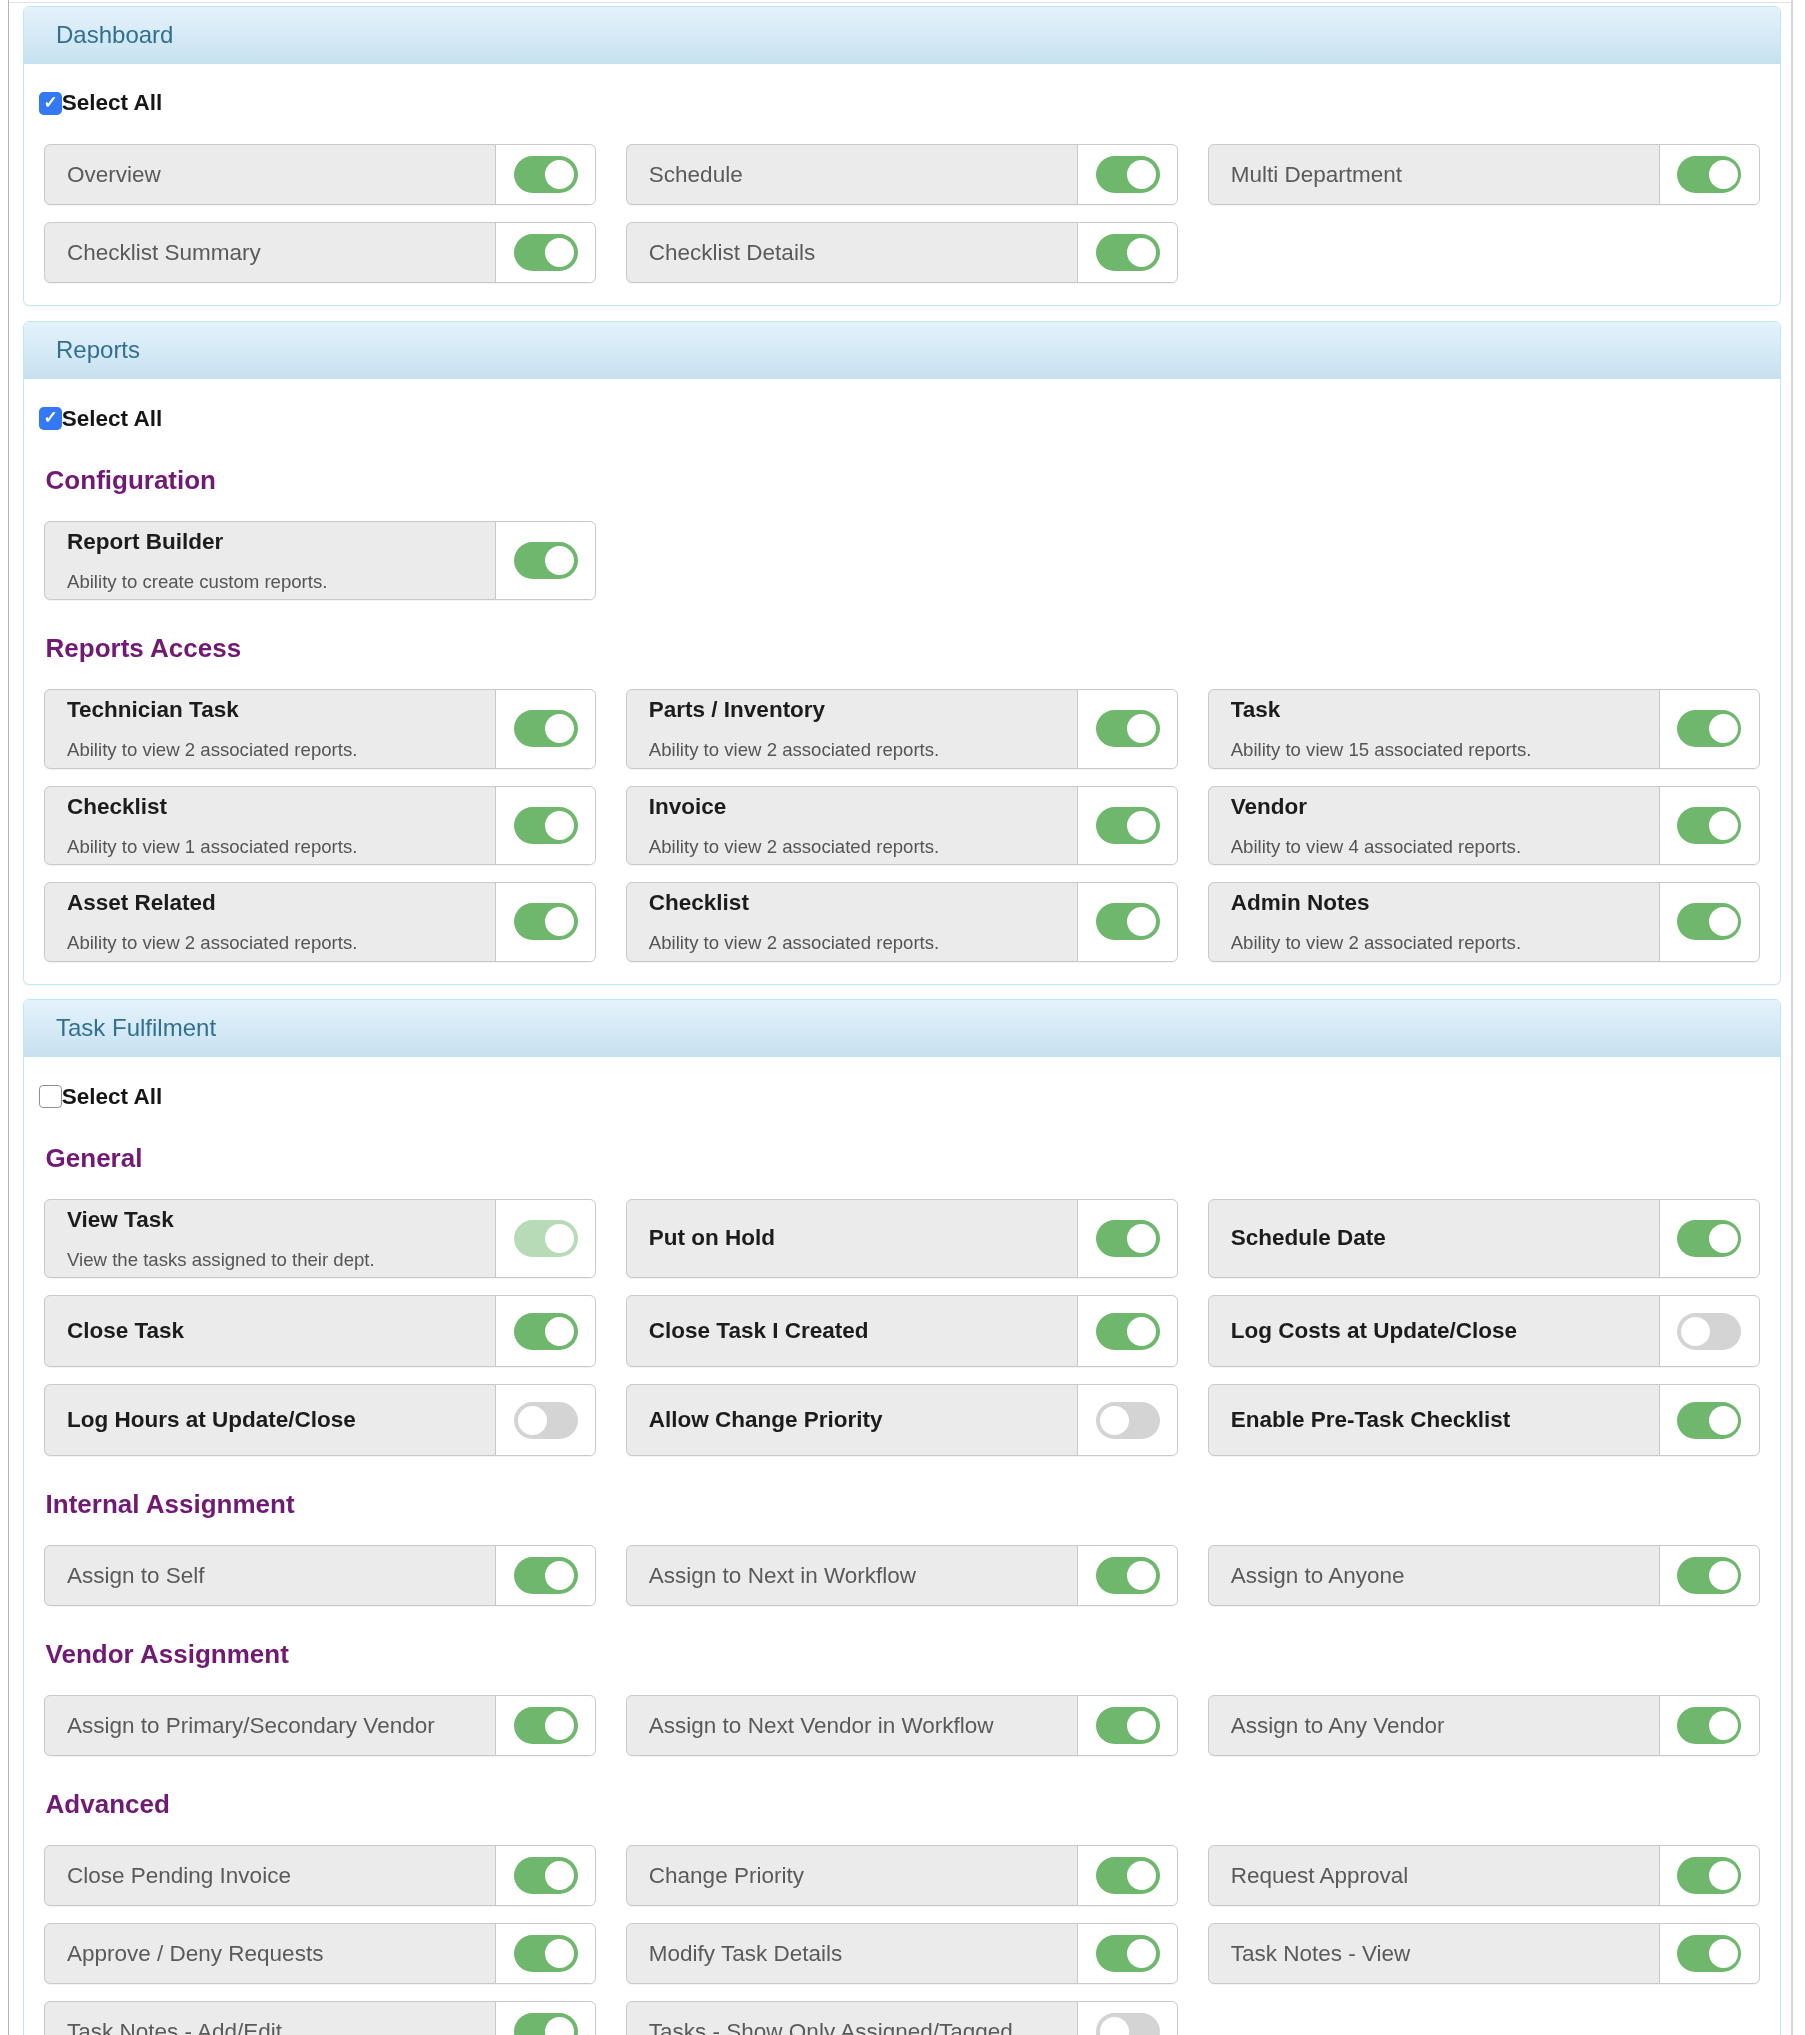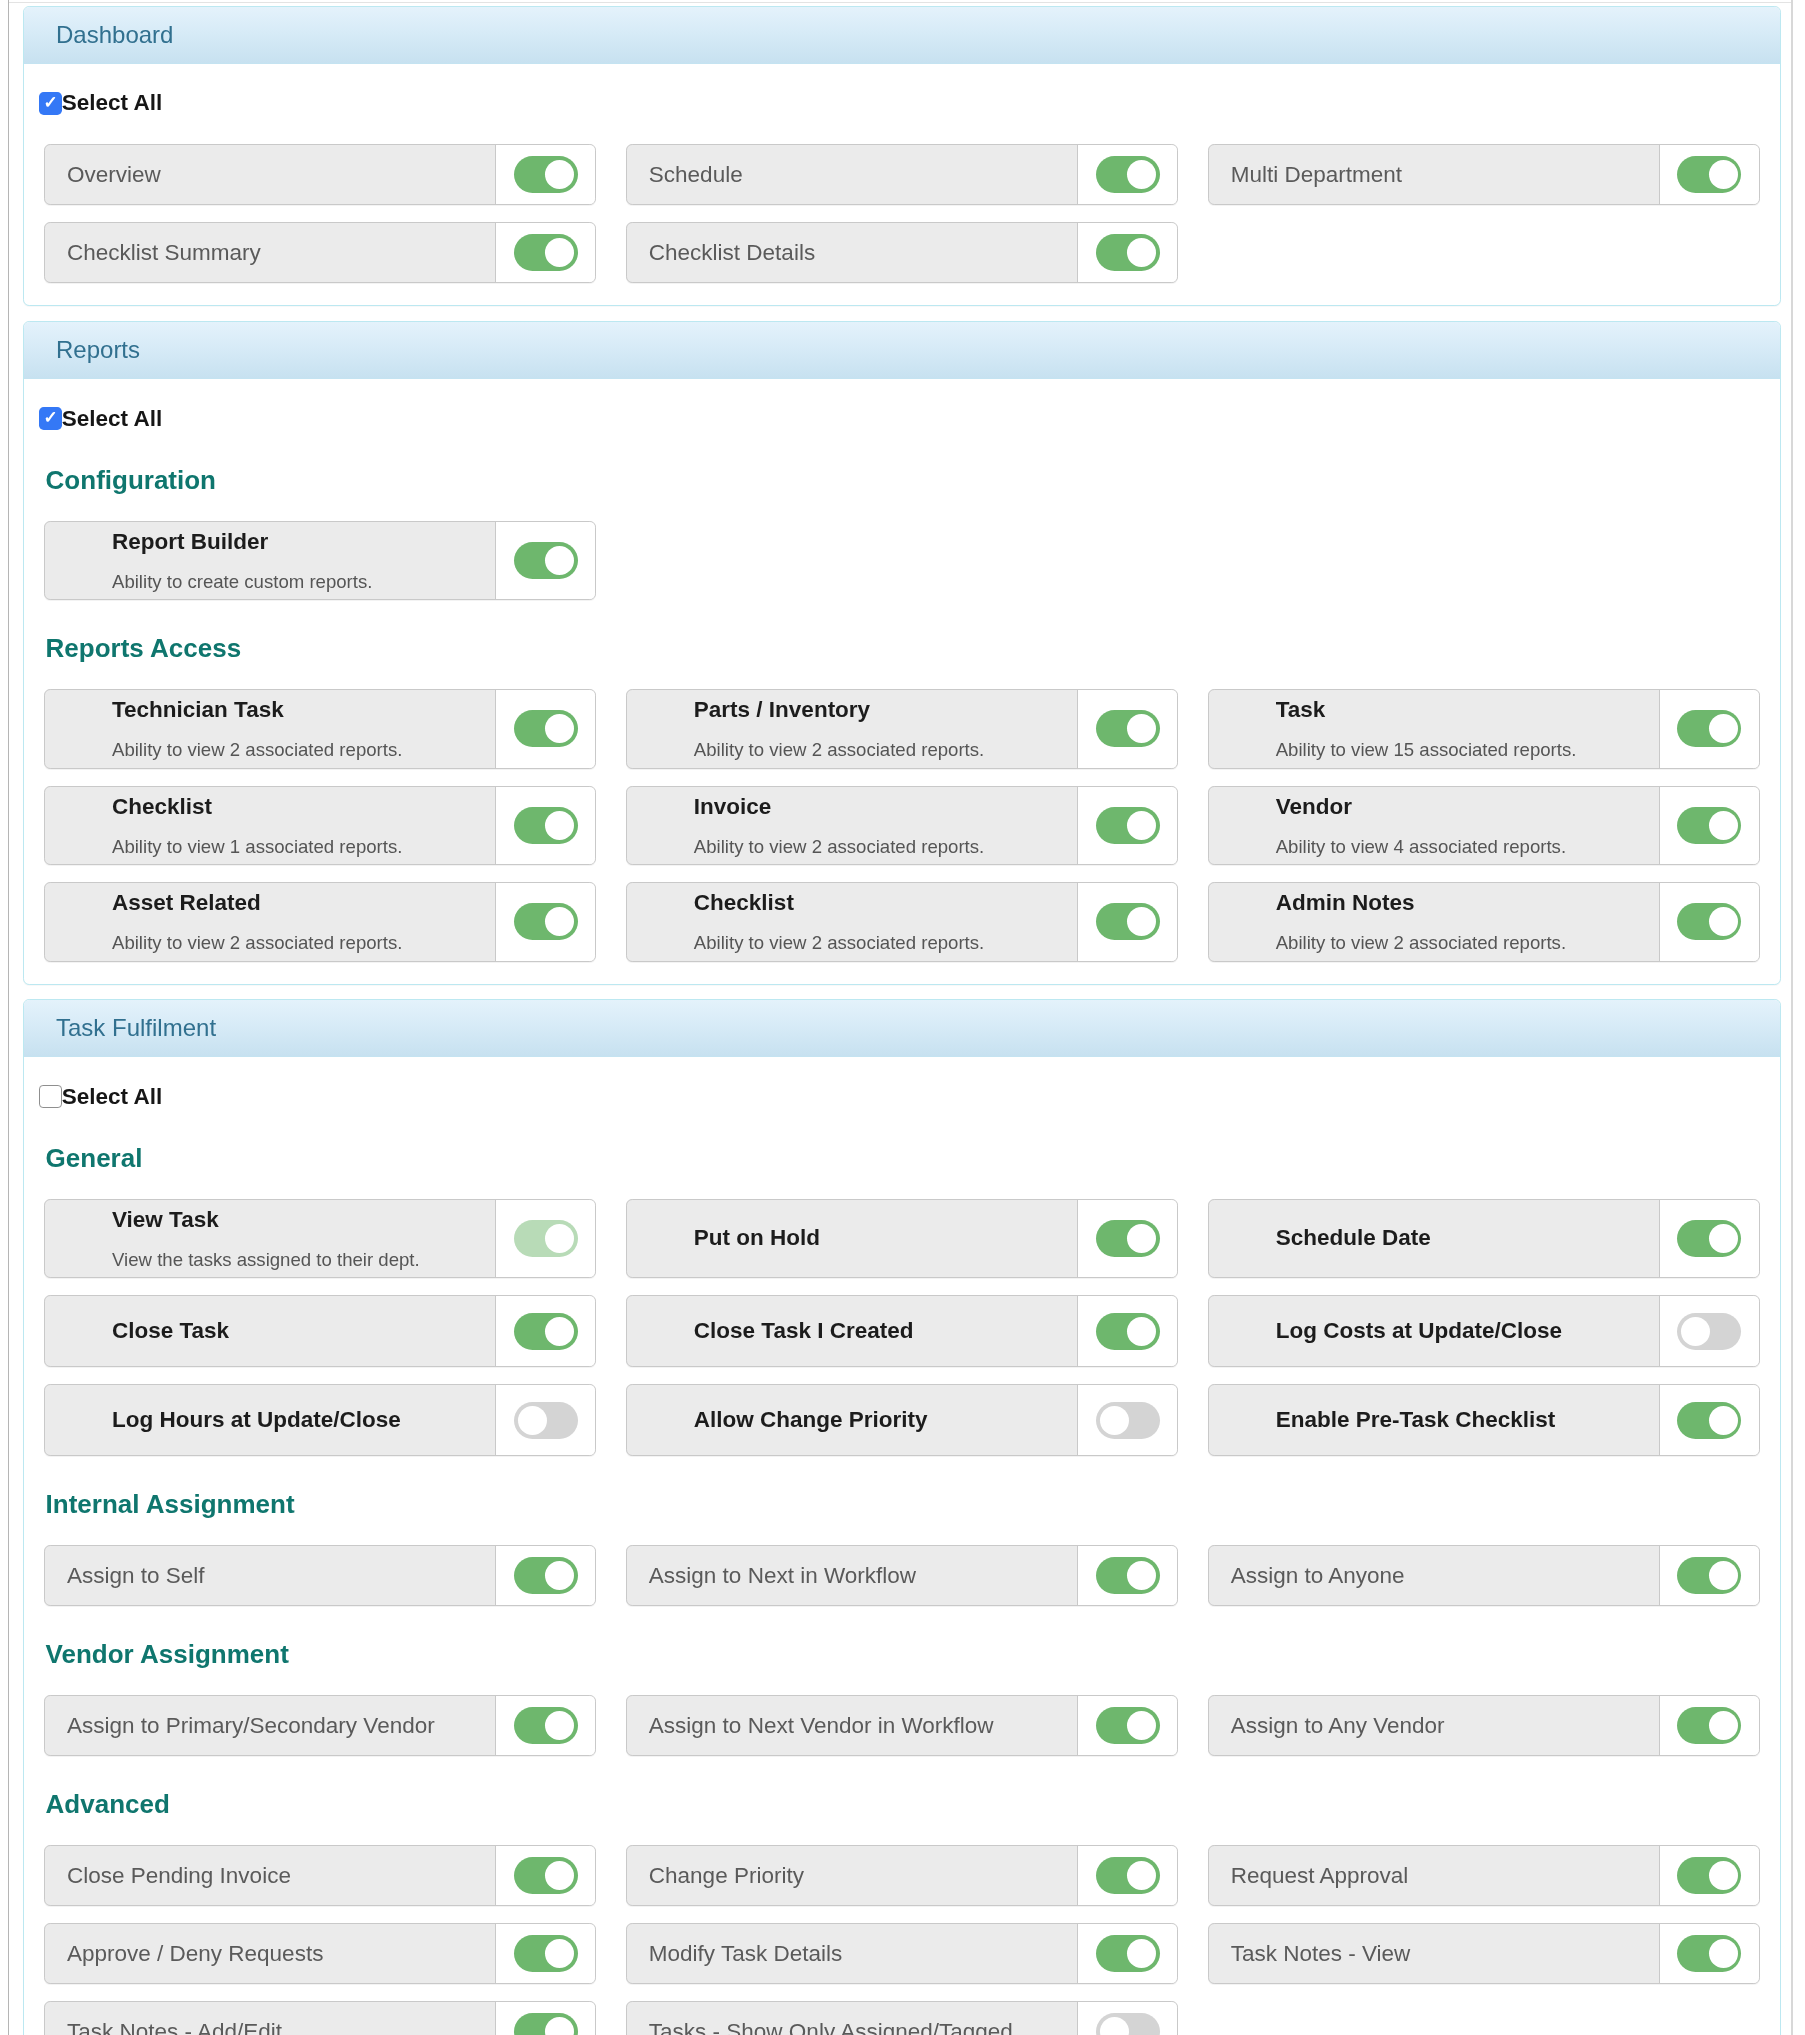--- a/index.html
+++ b/index.html
@@ -33,30 +33,30 @@
   .select-all { display:flex; align-items:center; margin:9.3px 0 3.1px -4.7px; cursor:pointer; }
   .checkbox {
     width:22.5px; height:22.5px; box-sizing:border-box; border-radius:4.7px;
     display:flex; align-items:center; justify-content:center; flex:0 0 auto;
   }
   .checkbox.checked { background:var(--checkbox-blue); }
   .checkbox.unchecked { background:#fff; border:1.6px solid #8f8f8f; border-radius:3.9px; }
   .check-icon { color:#fff; font-size:17px; font-weight:bold; line-height:1; transform:translateY(-0.8px); }
   .select-all-label { font-size:22.5px; font-weight:bold; color:#161616; }
 
-  .group-heading { font-size:26px; font-weight:bold; color:#0f766e; margin:33px 0 25px 1.6px; }
+  .group-heading { font-size:26px; font-weight:bold; color:#701a75; margin:33px 0 25px 1.6px; }
   .grid { display:grid; grid-template-columns:repeat(3,1fr); column-gap:29.5px; row-gap:17px; }
   .grid.first { margin-top:28px; }
 
   .card {
     display:flex; align-items:stretch; min-height:61px; box-sizing:border-box;
     background:#ebebeb; border:0.8px solid #c9c9c9; border-radius:6.2px; overflow:hidden;
     box-shadow:0 0.8px 0.8px rgba(0,0,0,0.05);
   }
-  .grid.tall .card { min-height:72px;padding-left:45px; }
+  .grid.tall .card { min-height:72px; }
   .card-label { flex:1; display:flex; flex-direction:column; justify-content:center; padding:6.2px 14px 6.2px 22px; }
   .card-title { font-size:22.5px; color:#5a5a5a; line-height:1.25; }
   .card-title.bold { font-weight:bold; color:#1c1c1c; }
   .card-sub { font-size:18.6px; color:#555555; margin-top:15px; }
   .toggle-cell {
     width:99px; min-width:99px; background:#ffffff;
     border-left:0.8px solid #c9c9c9;
     display:flex; align-items:center; justify-content:center;
   }
   .toggle { position:relative; width:64px; height:37px; border-radius:18.6px; cursor:pointer; }

